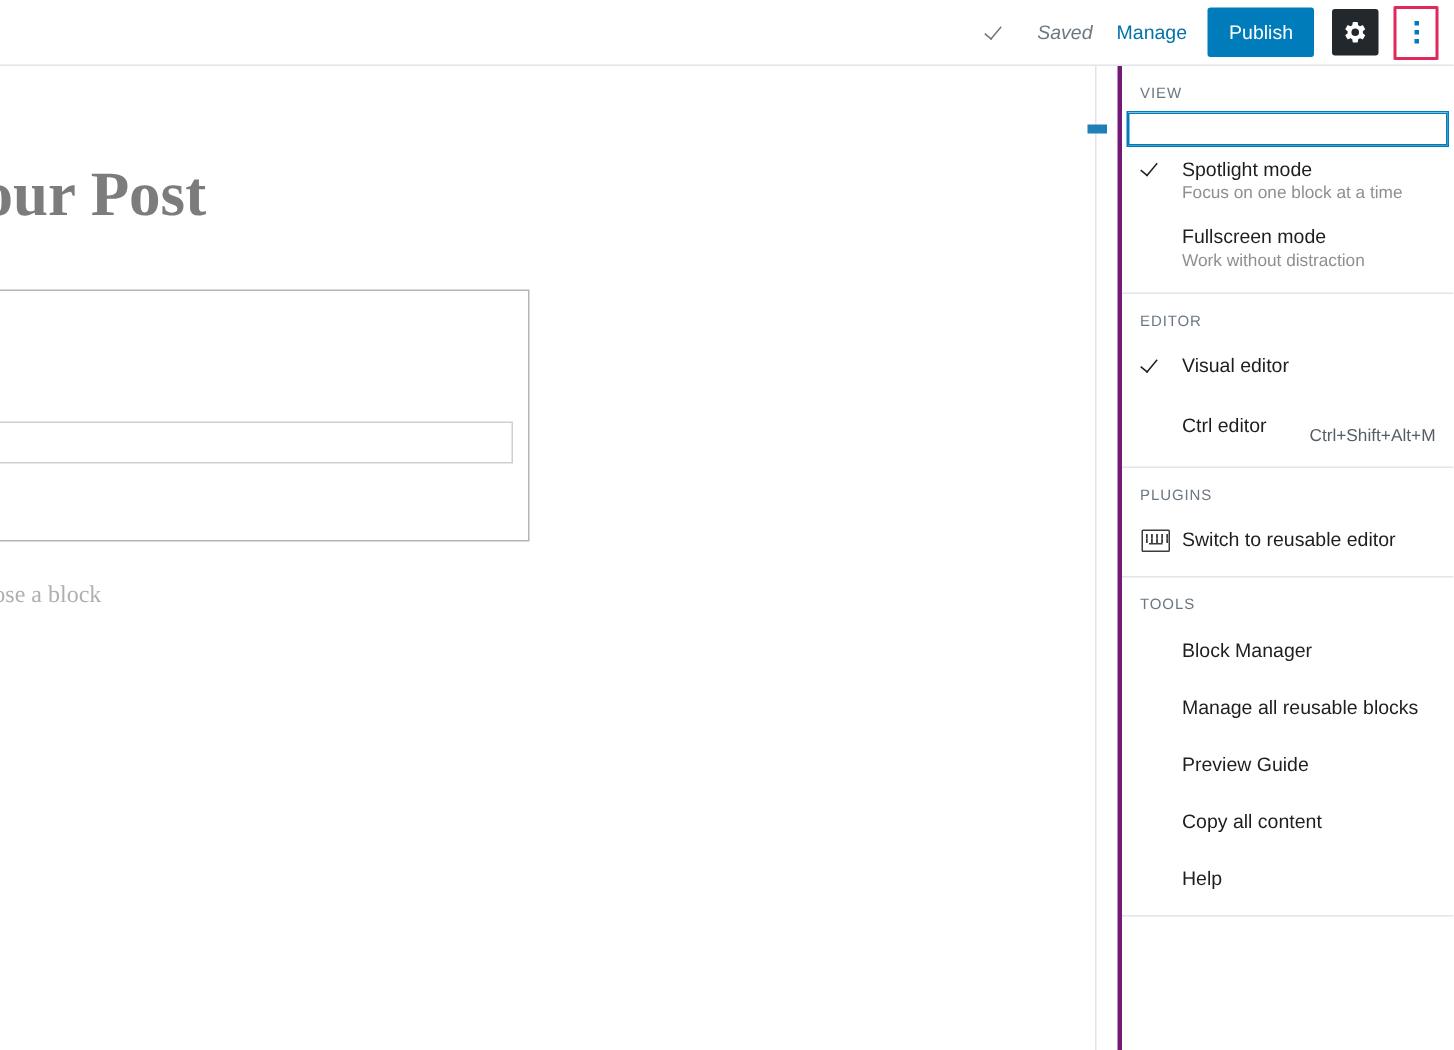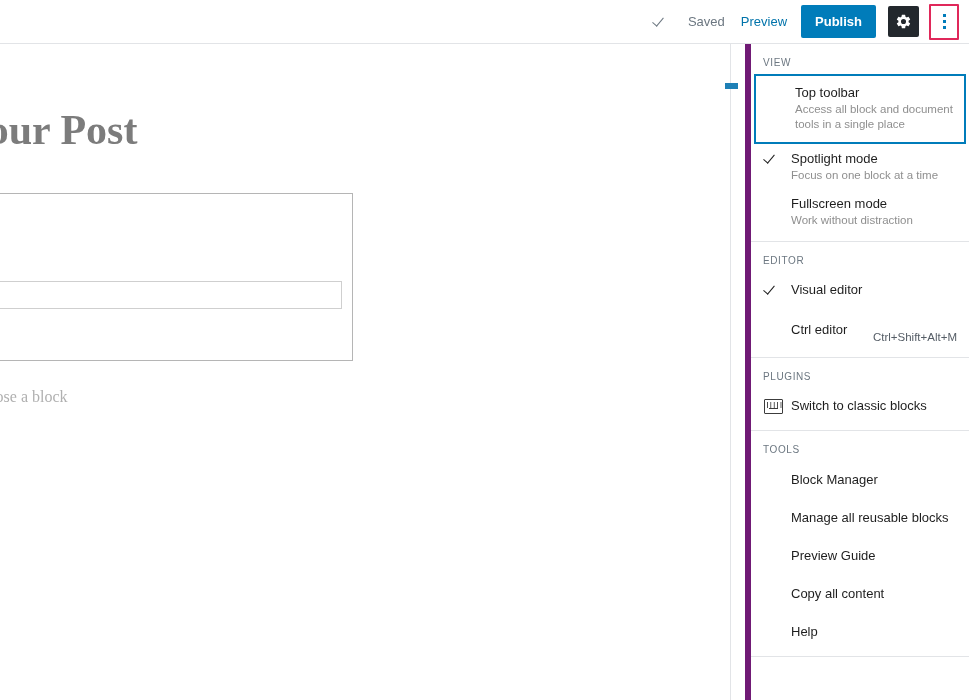--- a/index.html
+++ b/index.html
@@ -43,20 +43,21 @@
     align-items: center;
     gap: 0px;
   }
   .saved-status {
     display: flex;
     align-items: center;
     gap: 20px;
     margin-right: 16px;
     color: #6c7781;
     font-size: 13px;
+    font-style: italic;
   }
   .check-icon {
     display: inline-block;
     width: 14px;
     height: 14px;
     position: relative;
   }
   .check-icon::after {
     content: "";
     position: absolute;
@@ -73,21 +74,21 @@
     font-size: 13px;
     margin-right: 14px;
     cursor: pointer;
     text-decoration: none;
     white-space: nowrap;
   }
   .publish-btn {
     background: #007cba;
     color: #ffffff;
     font-size: 13px;
-    font-weight: bold;
+    font-weight: normal;
     border: none;
     border-radius: 2px;
     height: 33px;
     padding: 0 14px;
     cursor: pointer;
     font-family: "Liberation Sans", sans-serif;
     margin-right: 12px;
   }
   .gear-btn {
     width: 31px;
@@ -194,21 +195,21 @@
   }
 
   
   .menu-panel {
     position: absolute;
     left: 745px;
     top: 44px;
     width: 224px;
     height: 656px;
     background: #ffffff;
-    border-left: 6px solid #701a75;
+    border-left: 3px solid #701a75;
     box-sizing: border-box;
     overflow: hidden;
   }
   .menu-section {
     border-bottom: 1px solid #e2e4e7;
     padding: 0;
   }
   .menu-section.last {
     border-bottom: none;
   }
@@ -337,21 +338,21 @@
 <div class="app">
 
   <div class="header">
     <div class="header-right">
 
       <div class="saved-status">
         <span class="check-icon"></span>
         <span>Saved</span>
       </div>
 
-      <a class="preview-link">Preview</a>
+      <a class="preview-link">Manage</a>
 
       <button class="publish-btn">Publish</button>
 
       <button class="gear-btn">
         <svg width="17" height="17" viewBox="0 0 24 24">
           <path fill="#ffffff" d="M19.14 12.94a7.07 7.07 0 0 0 .06-.94 7.07 7.07 0 0 0-.06-.94l2.03-1.58a.5.5 0 0 0 .12-.62l-1.92-3.32a.5.5 0 0 0-.6-.22l-2.39.96a7.06 7.06 0 0 0-1.62-.94l-.36-2.54a.5.5 0 0 0-.49-.42h-3.84a.5.5 0 0 0-.49.42l-.36 2.54c-.59.24-1.13.56-1.62.94l-2.39-.96a.5.5 0 0 0-.6.22L2.69 8.86a.5.5 0 0 0 .12.62l2.03 1.58a7.3 7.3 0 0 0 0 1.88l-2.03 1.58a.5.5 0 0 0-.12.62l1.92 3.32c.12.22.38.3.6.22l2.39-.96c.5.38 1.03.7 1.62.94l.36 2.54c.04.24.25.42.49.42h3.84c.24 0 .45-.18.49-.42l.36-2.54c.59-.24 1.12-.56 1.62-.94l2.39.96c.22.08.48 0 .6-.22l1.92-3.32a.5.5 0 0 0-.12-.62l-2.03-1.58zM12 15.6A3.6 3.6 0 1 1 12 8.4a3.6 3.6 0 0 1 0 7.2z"></path>
         </svg>
       </button>
 
       <button class="more-btn">
@@ -373,24 +374,20 @@
   <div class="rail"></div>
   <div class="rail-accent"></div>
 
   <div class="menu-panel">
 
     <div class="menu-section">
       <div class="section-label">VIEW</div>
 
       <div class="menu-item focused">
         <div class="menu-item-check"></div>
-        <div class="menu-item-body">
-          <div class="menu-item-title">Top toolbar</div>
-          <div class="menu-item-desc">Access all block and document tools in a single place</div>
-        </div>
       </div>
 
       <div class="menu-item">
         <div class="menu-item-check">
           <span class="tick"></span>
         </div>
         <div class="menu-item-body">
           <div class="menu-item-title">Spotlight mode</div>
           <div class="menu-item-desc">Focus on one block at a time</div>
         </div>
@@ -427,21 +424,21 @@
     </div>
 
     <div class="menu-section">
       <div class="section-label">PLUGINS</div>
 
       <div class="menu-item" style="padding-top:9px;padding-bottom:16px;align-items:center;">
         <div class="plugin-icon">
           <span class="kbd-icon"></span>
         </div>
         <div class="menu-item-body">
-          <div class="menu-item-title">Switch to classic blocks</div>
+          <div class="menu-item-title">Switch to reusable editor</div>
         </div>
       </div>
     </div>
 
     <div class="menu-section">
       <div class="section-label">TOOLS</div>
 
       <div class="menu-item tool" style="padding-top:11px;padding-bottom:11px;">
         <div class="menu-item-title">Block Manager</div>
       </div>

